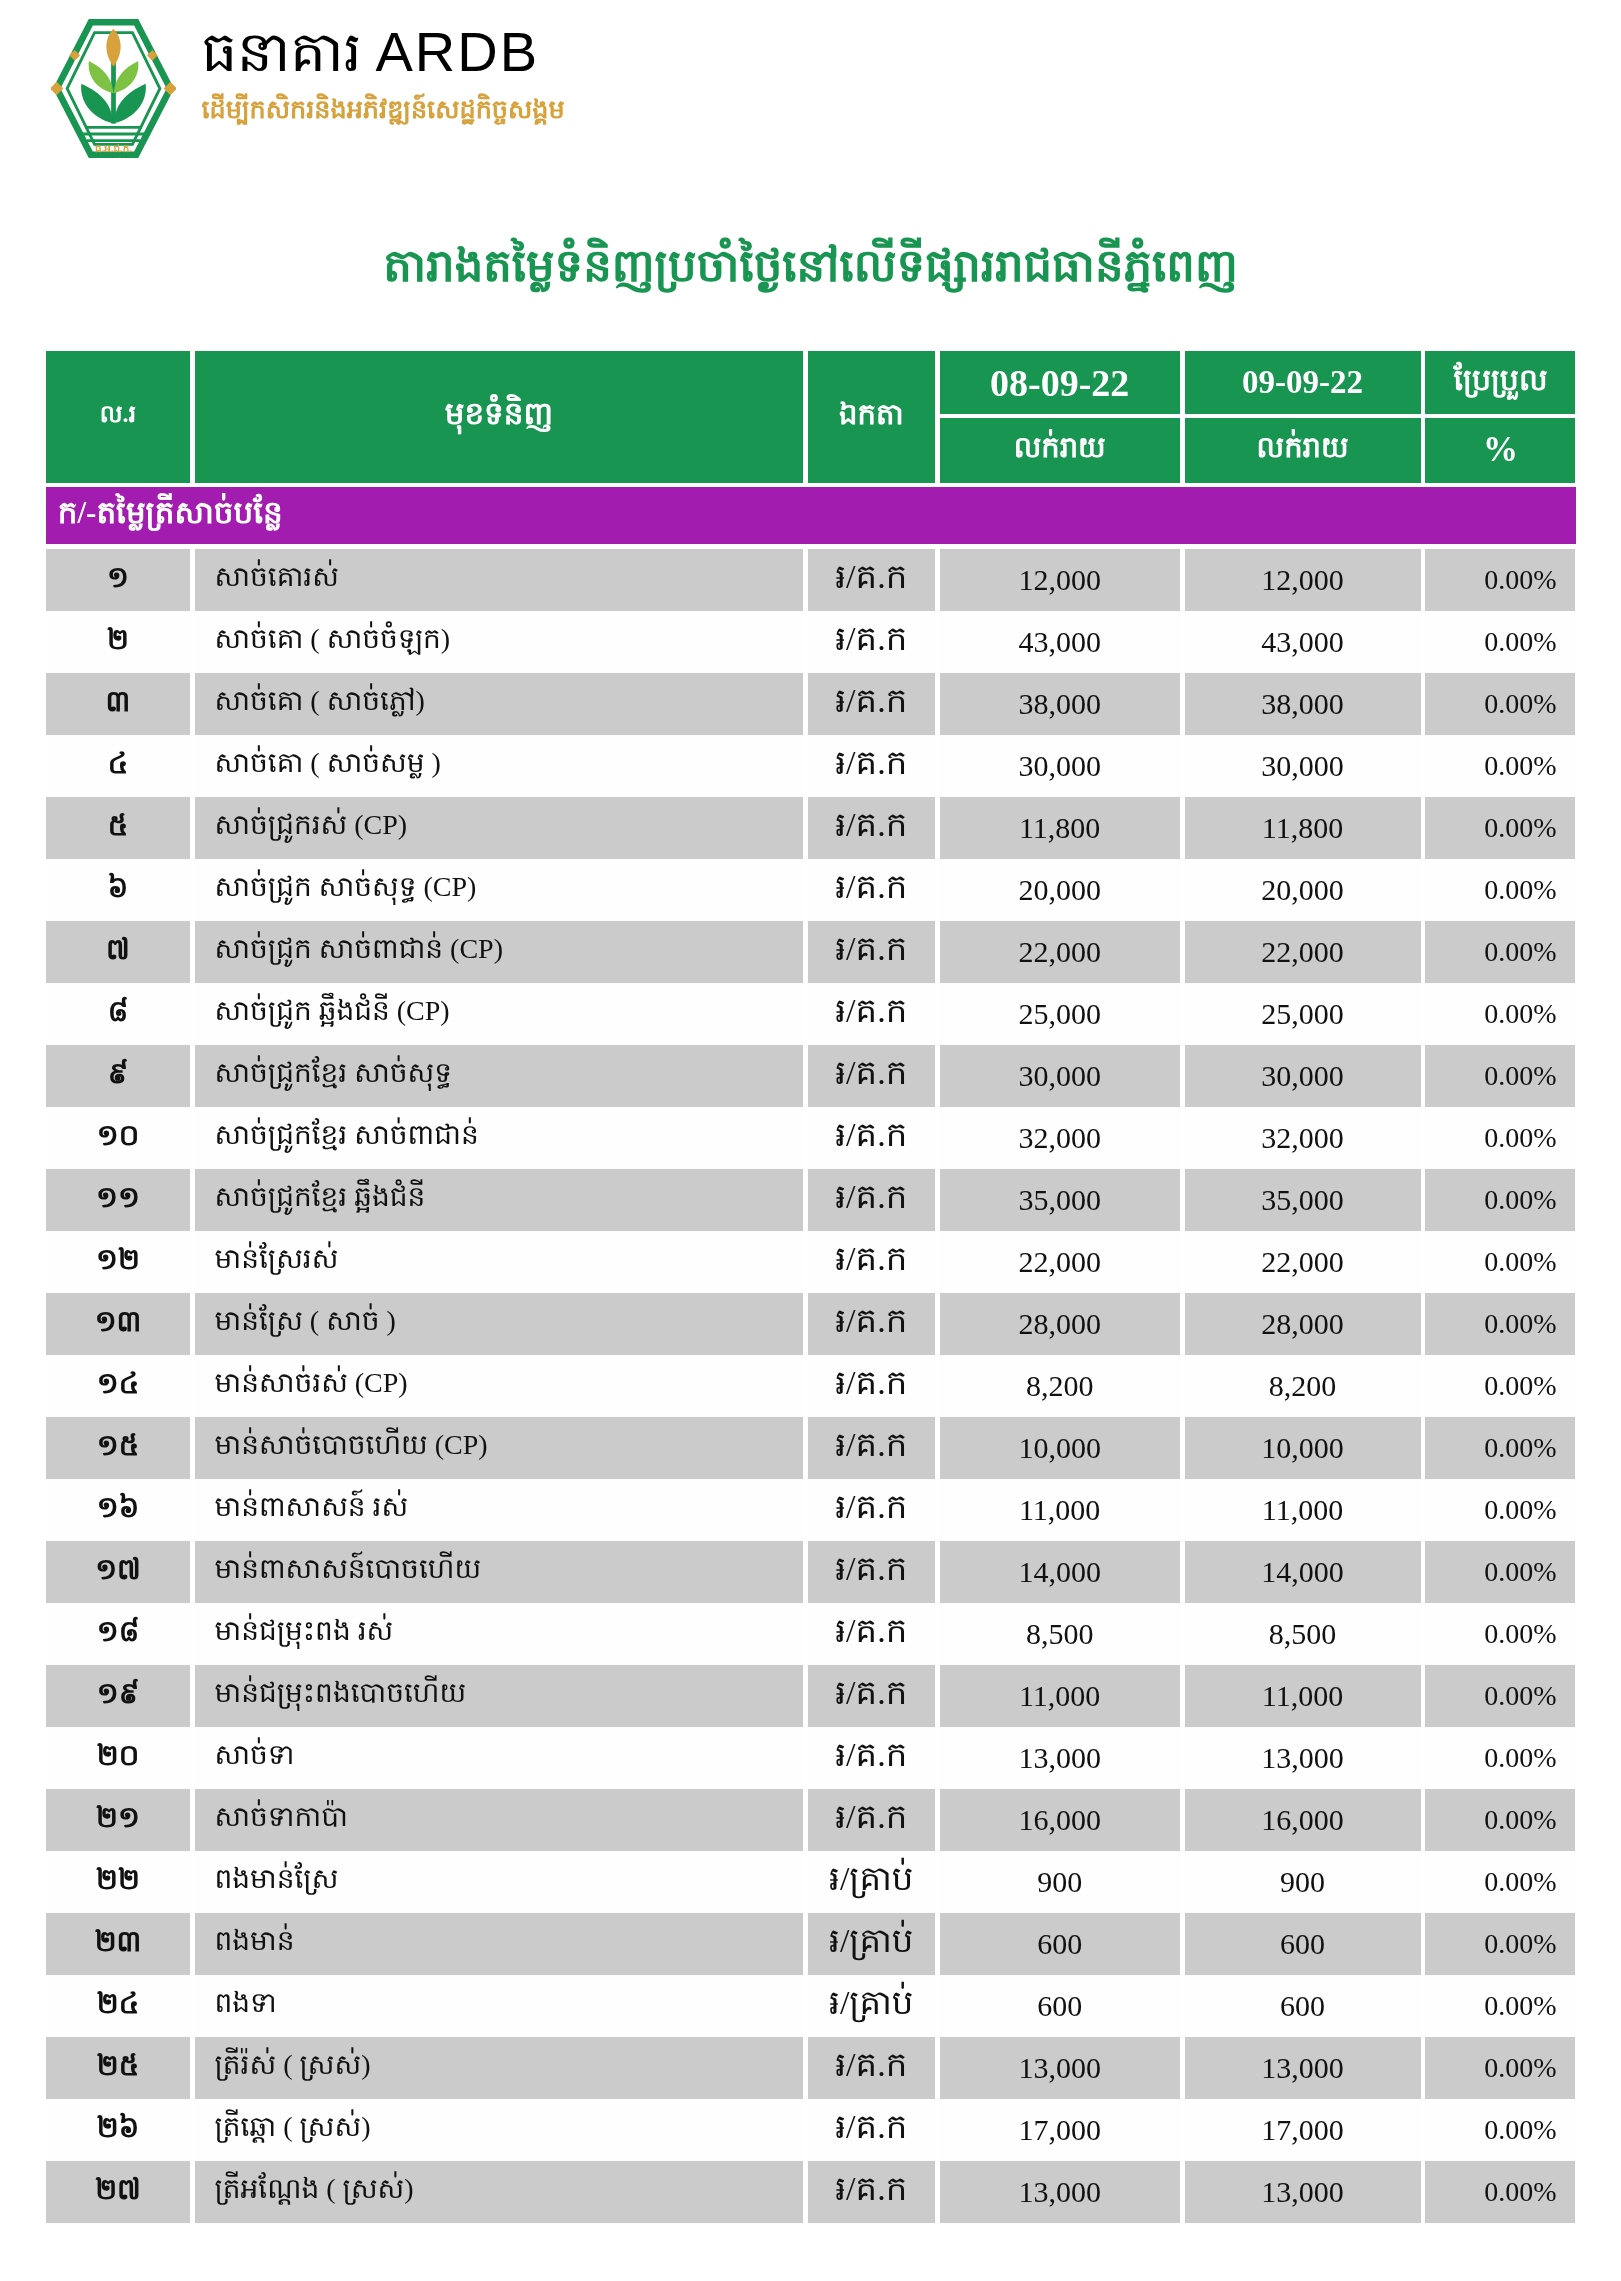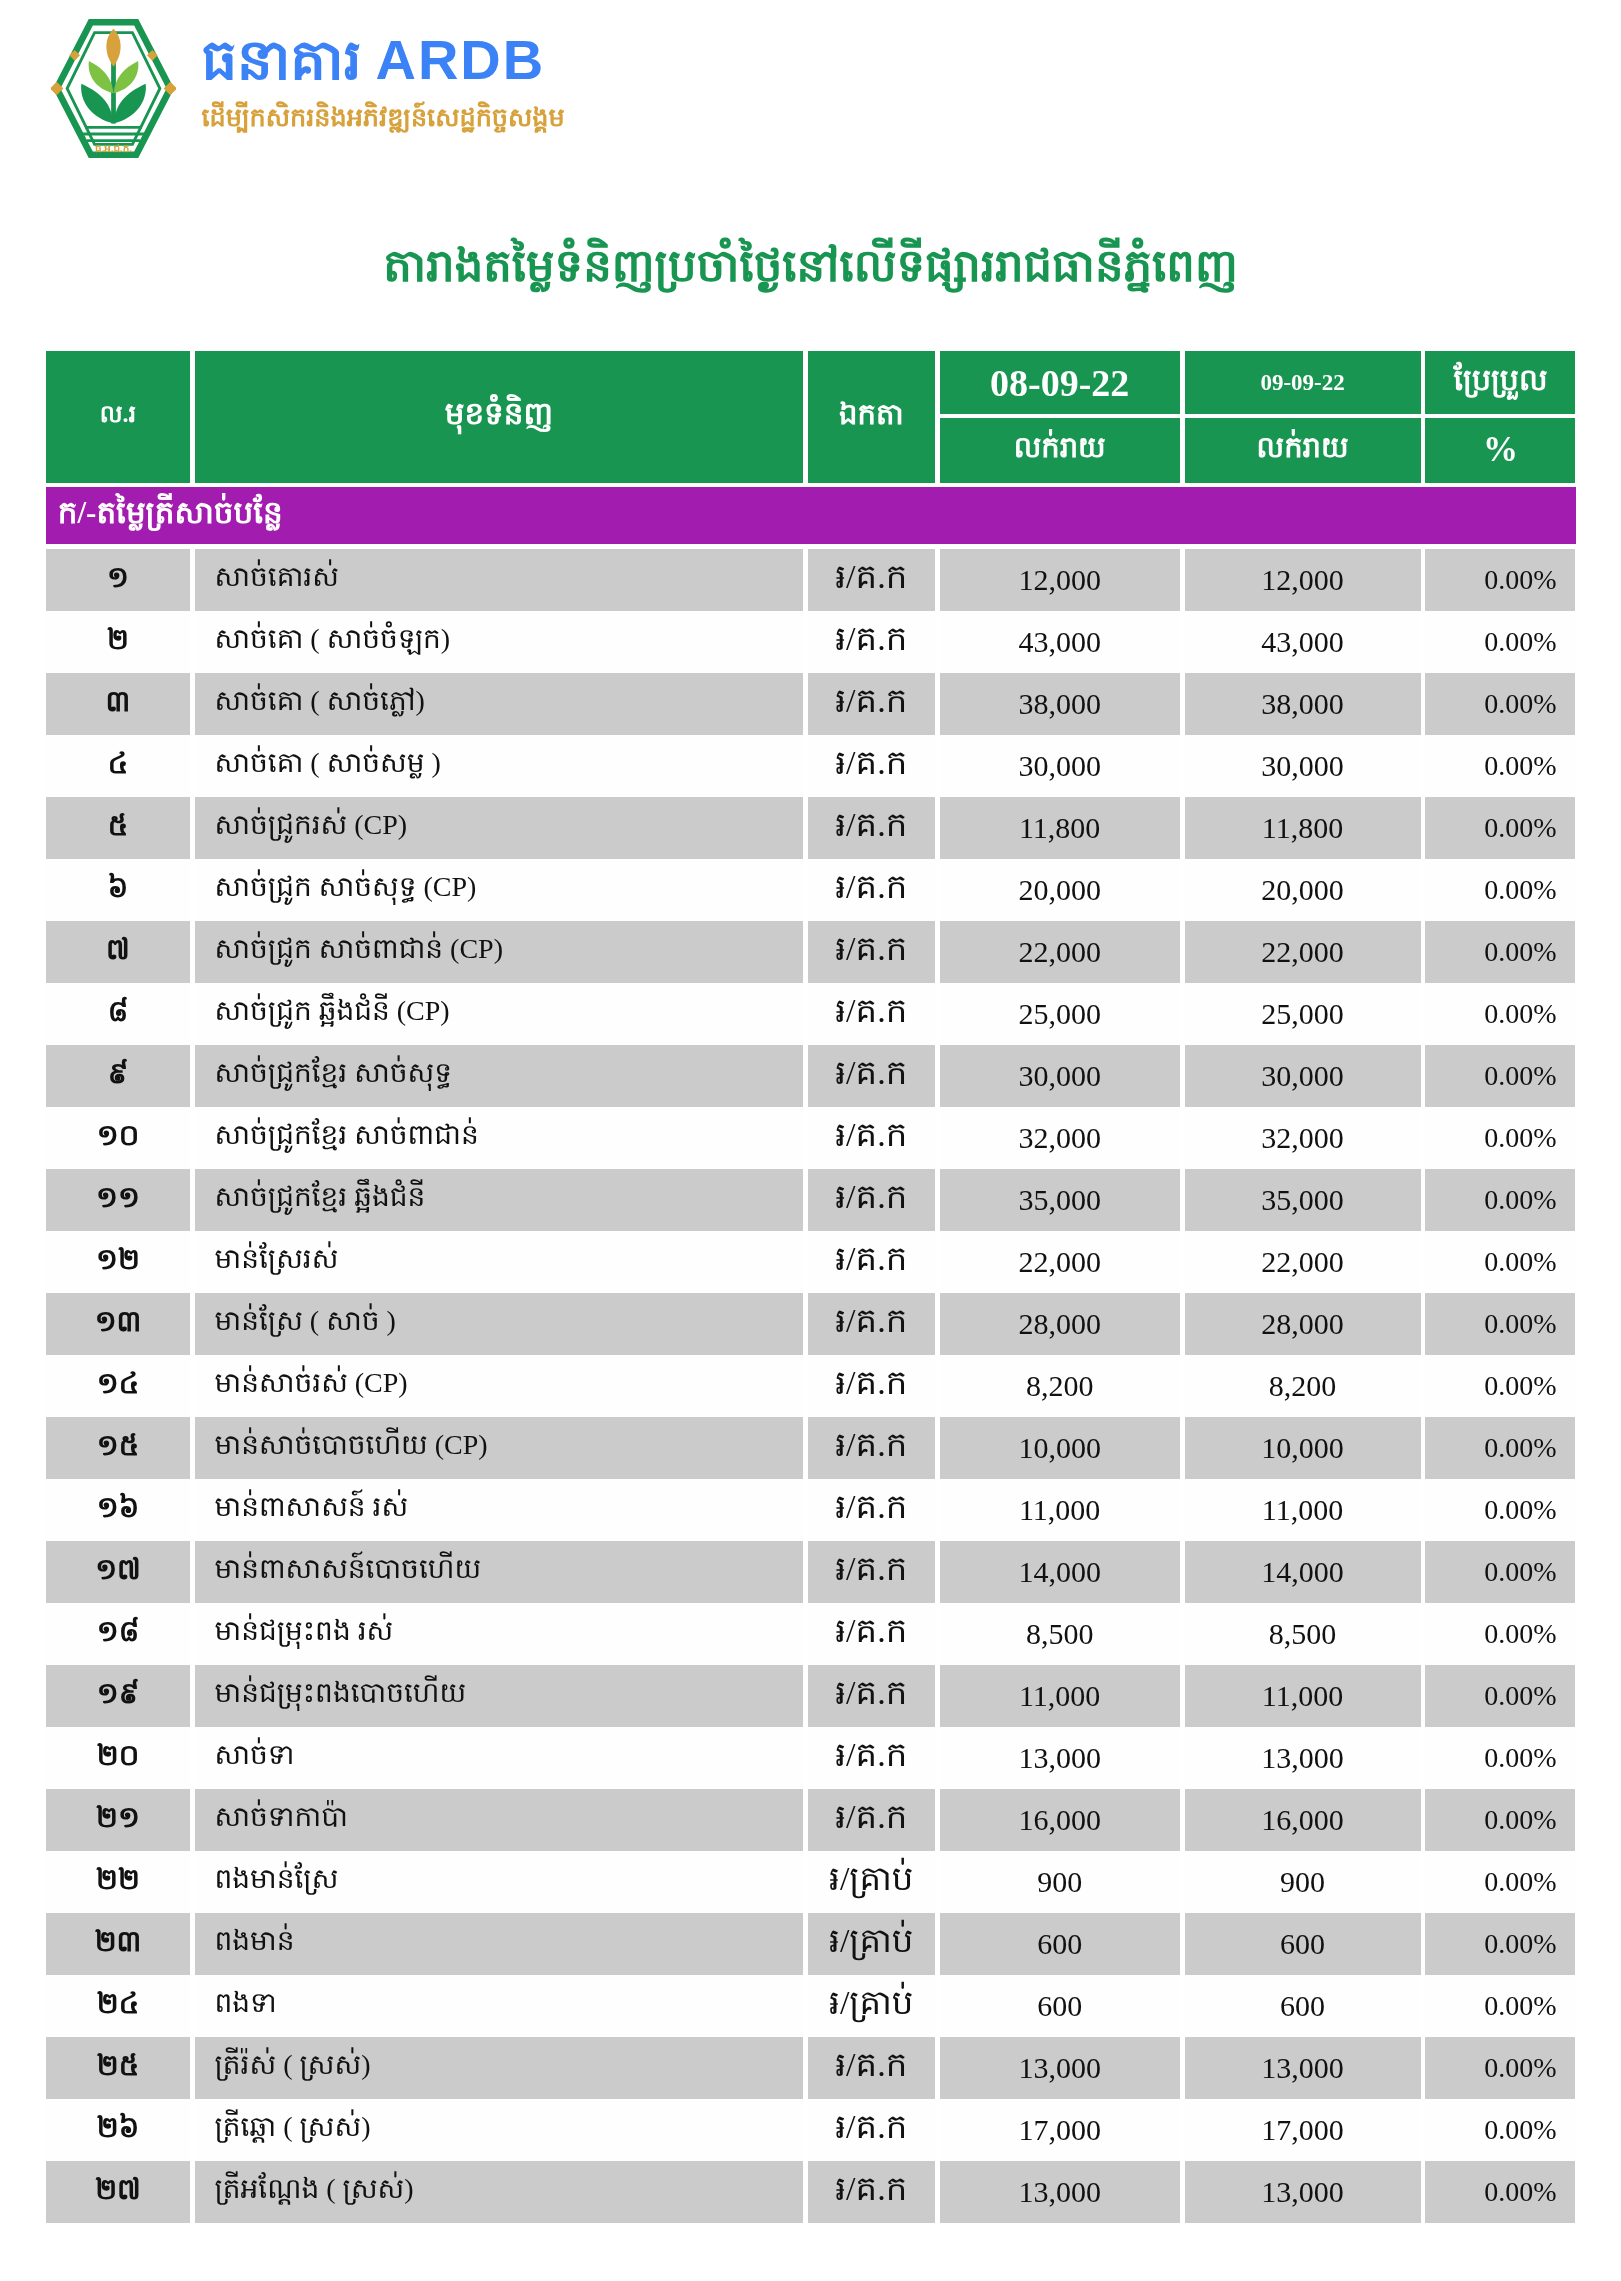--- a/index.html
+++ b/index.html
@@ -9,21 +9,21 @@
     background: #ffffff;
     font-family: "Liberation Serif", "DejaVu Sans", serif;
     color: #111;
   }
   .page { position: relative; width: 1621px; height: 2282px; overflow: hidden; background:#fff; }
 
   
   .brand { position: absolute; top: 15.7px; left: 51px; display: flex; gap: 25.5px; align-items: flex-start; }
   .logo { width: 125px; height: 145px; display: block; }
   .brand-text { display: flex; flex-direction: column; }
-  .brand-name { font-size: 56px; font-weight: bold; color: #3b82f6; line-height: 1.05; margin-top: 15px; letter-spacing: 0px; }
+  .brand-name { font-size: 56px; font-weight: normal; color: #000000; line-height: 1.05; margin-top: 7px; letter-spacing: 0px; }
   .brand-name .latin { font-family: "Liberation Sans", sans-serif; letter-spacing: 2px; }
   .brand-tagline { font-size: 25.5px; color: #D7A13B; font-weight: bold; margin-top: 11.8px; }
 
   
   .title { position: absolute; top: 237px; left: 0; width: 100%; text-align: center;
            font-size: 45px; font-weight: bold; color: #179551; margin: 0; }
 
   
   .price-table { position: absolute; left: 46px; top: 351px; width: 1530px; }
 
@@ -33,21 +33,21 @@
     grid-template-rows: 63px 65px;
     gap: 3.9px 4.9px;
     background: #fff;
   }
   .th { background: #179551; color: #fff; display: flex; align-items: center; justify-content: center;
         font-weight: bold; }
   .th-no      { grid-column: 1; grid-row: 1 / 3; font-size: 24px; }
   .th-product { grid-column: 2; grid-row: 1 / 3; font-size: 31px; }
   .th-unit    { grid-column: 3; grid-row: 1 / 3; font-size: 29px; }
   .th-date1   { grid-column: 4; grid-row: 1; font-size: 38px; }
-  .th-date2   { grid-column: 5; grid-row: 1; font-size: 23px; }
+  .th-date2   { grid-column: 5; grid-row: 1; font-size: 33px; }
   .th-change  { grid-column: 6; grid-row: 1; font-size: 30px; }
   .th-ret1    { grid-column: 4; grid-row: 2; font-size: 29px; }
   .th-ret2    { grid-column: 5; grid-row: 2; font-size: 29px; }
   .th-pct     { grid-column: 6; grid-row: 2; font-size: 35px; }
 
   .section-band {
     margin-top: 3.9px; margin-bottom: 4.9px;
     height: 57px; background: #a21caf; color: #fff;
     display: flex; align-items: center;
     font-size: 31px; font-weight: bold; padding-left: 11.8px;

